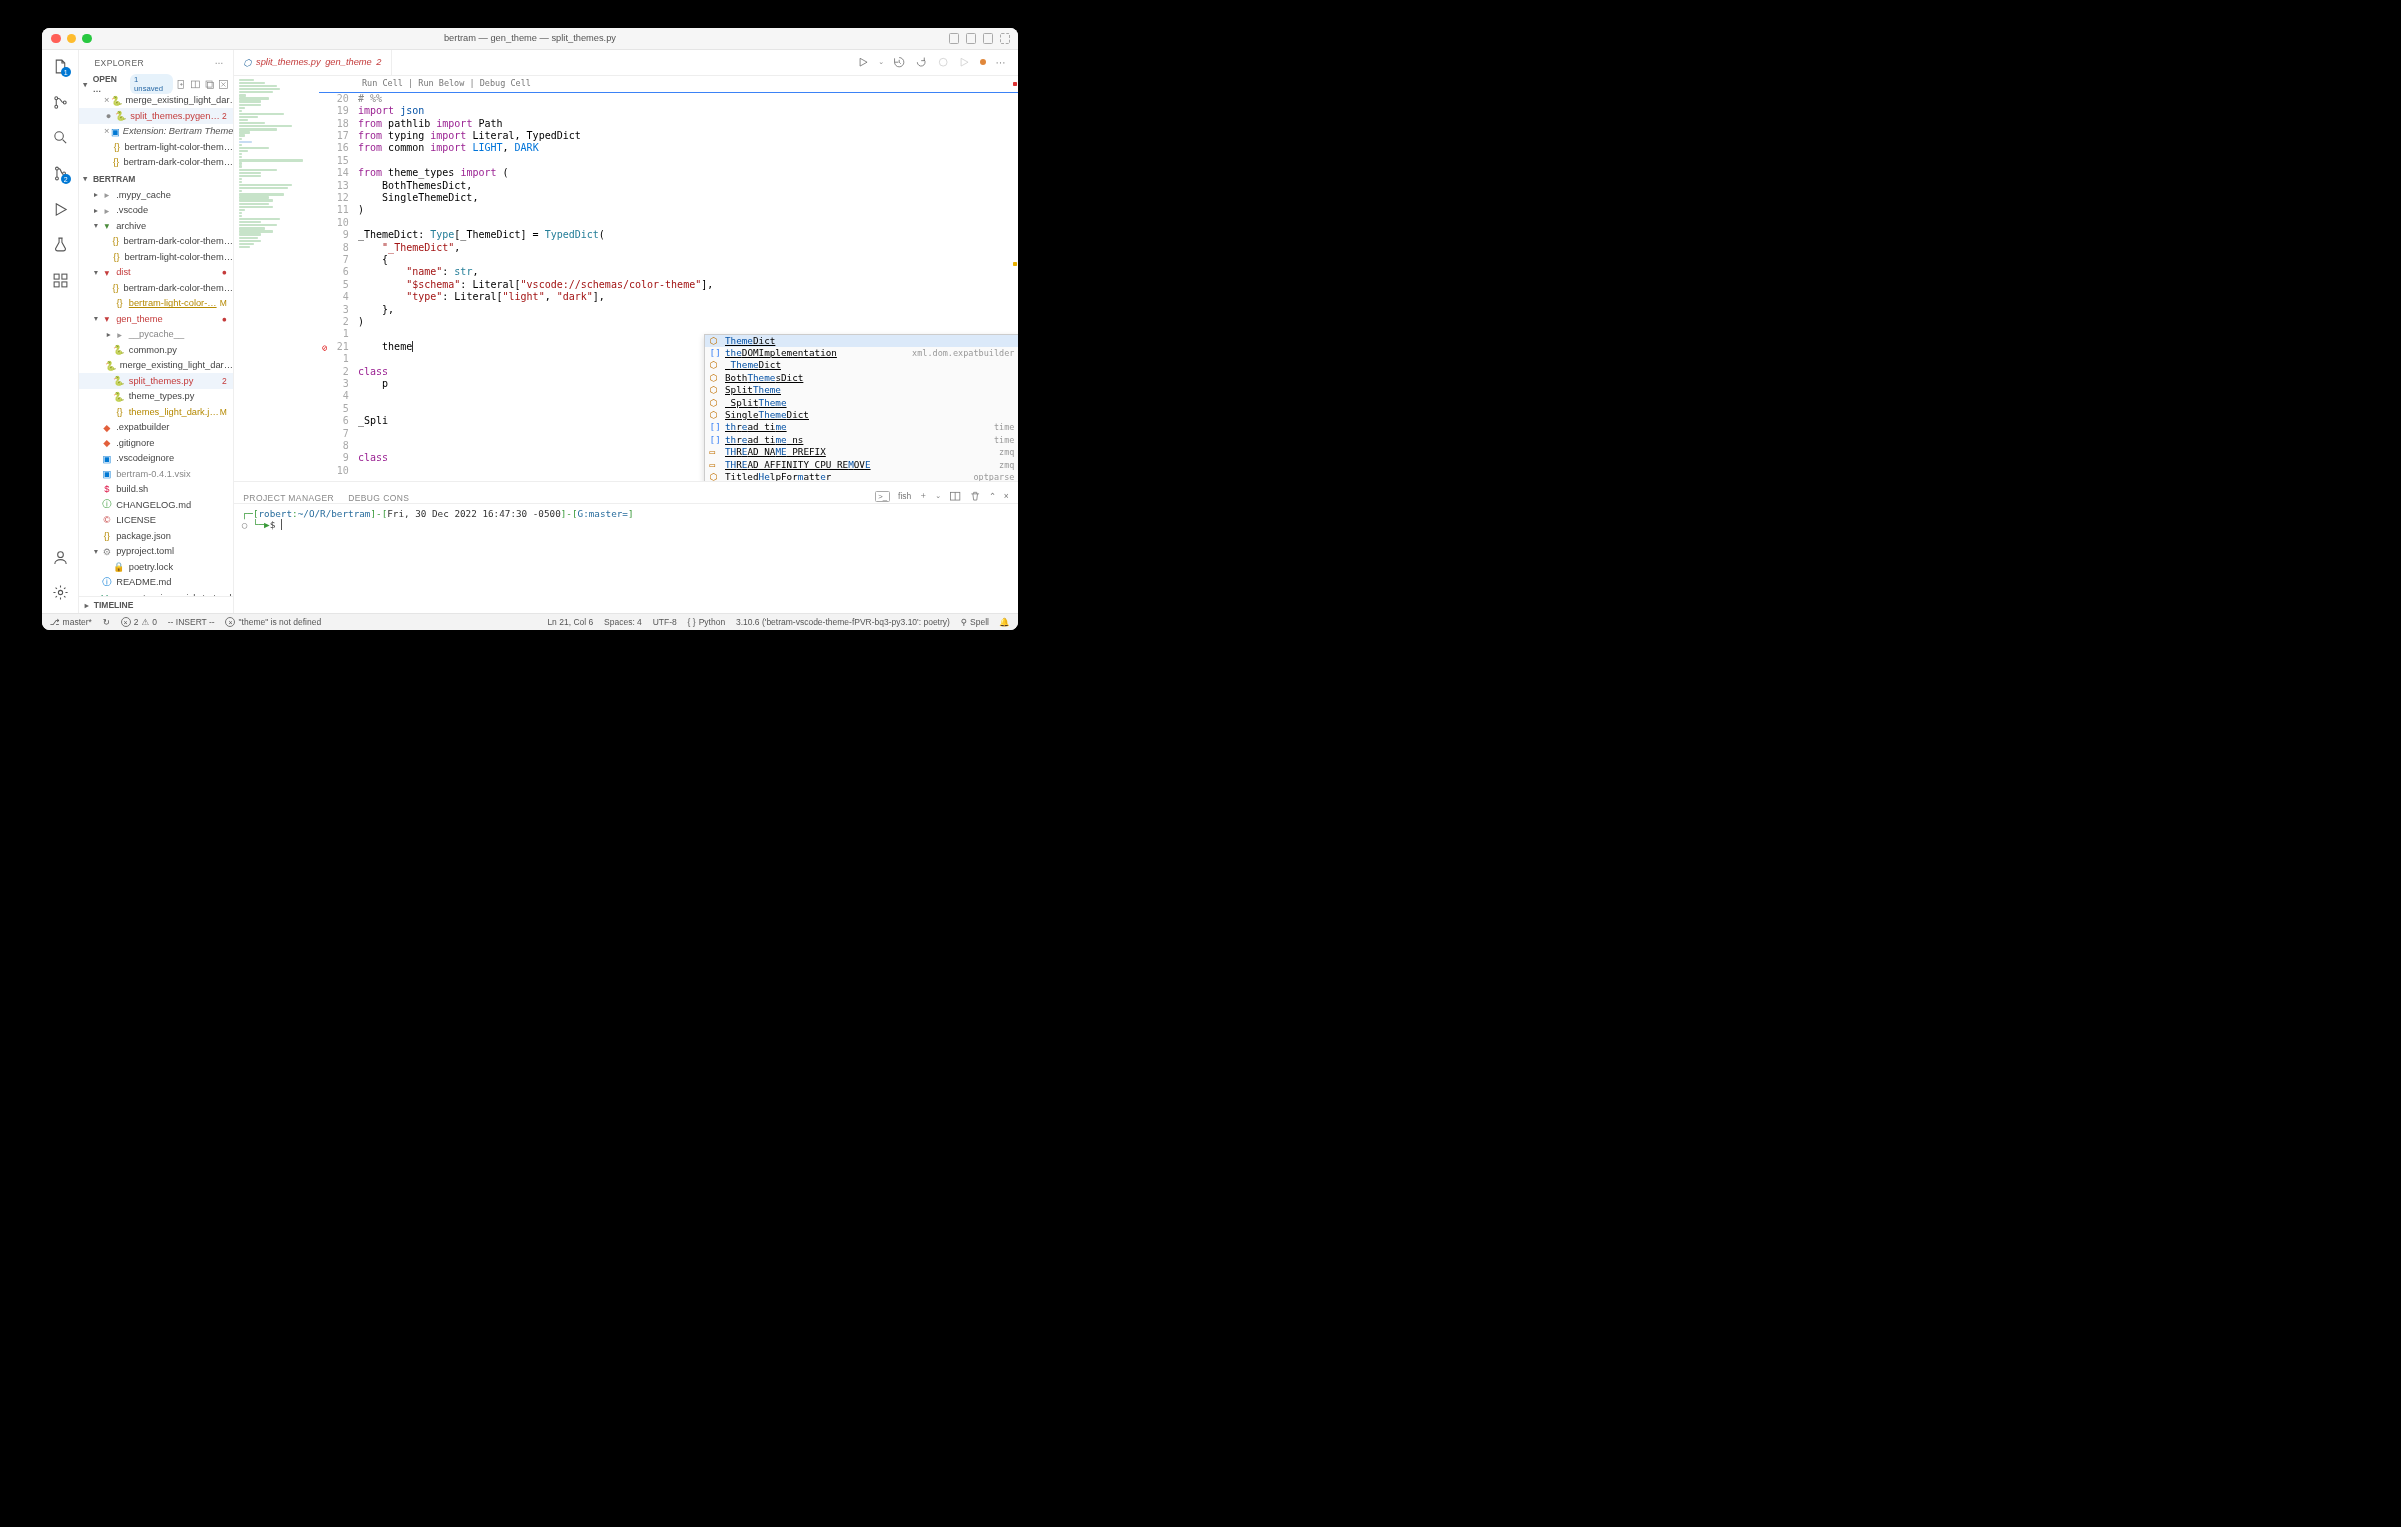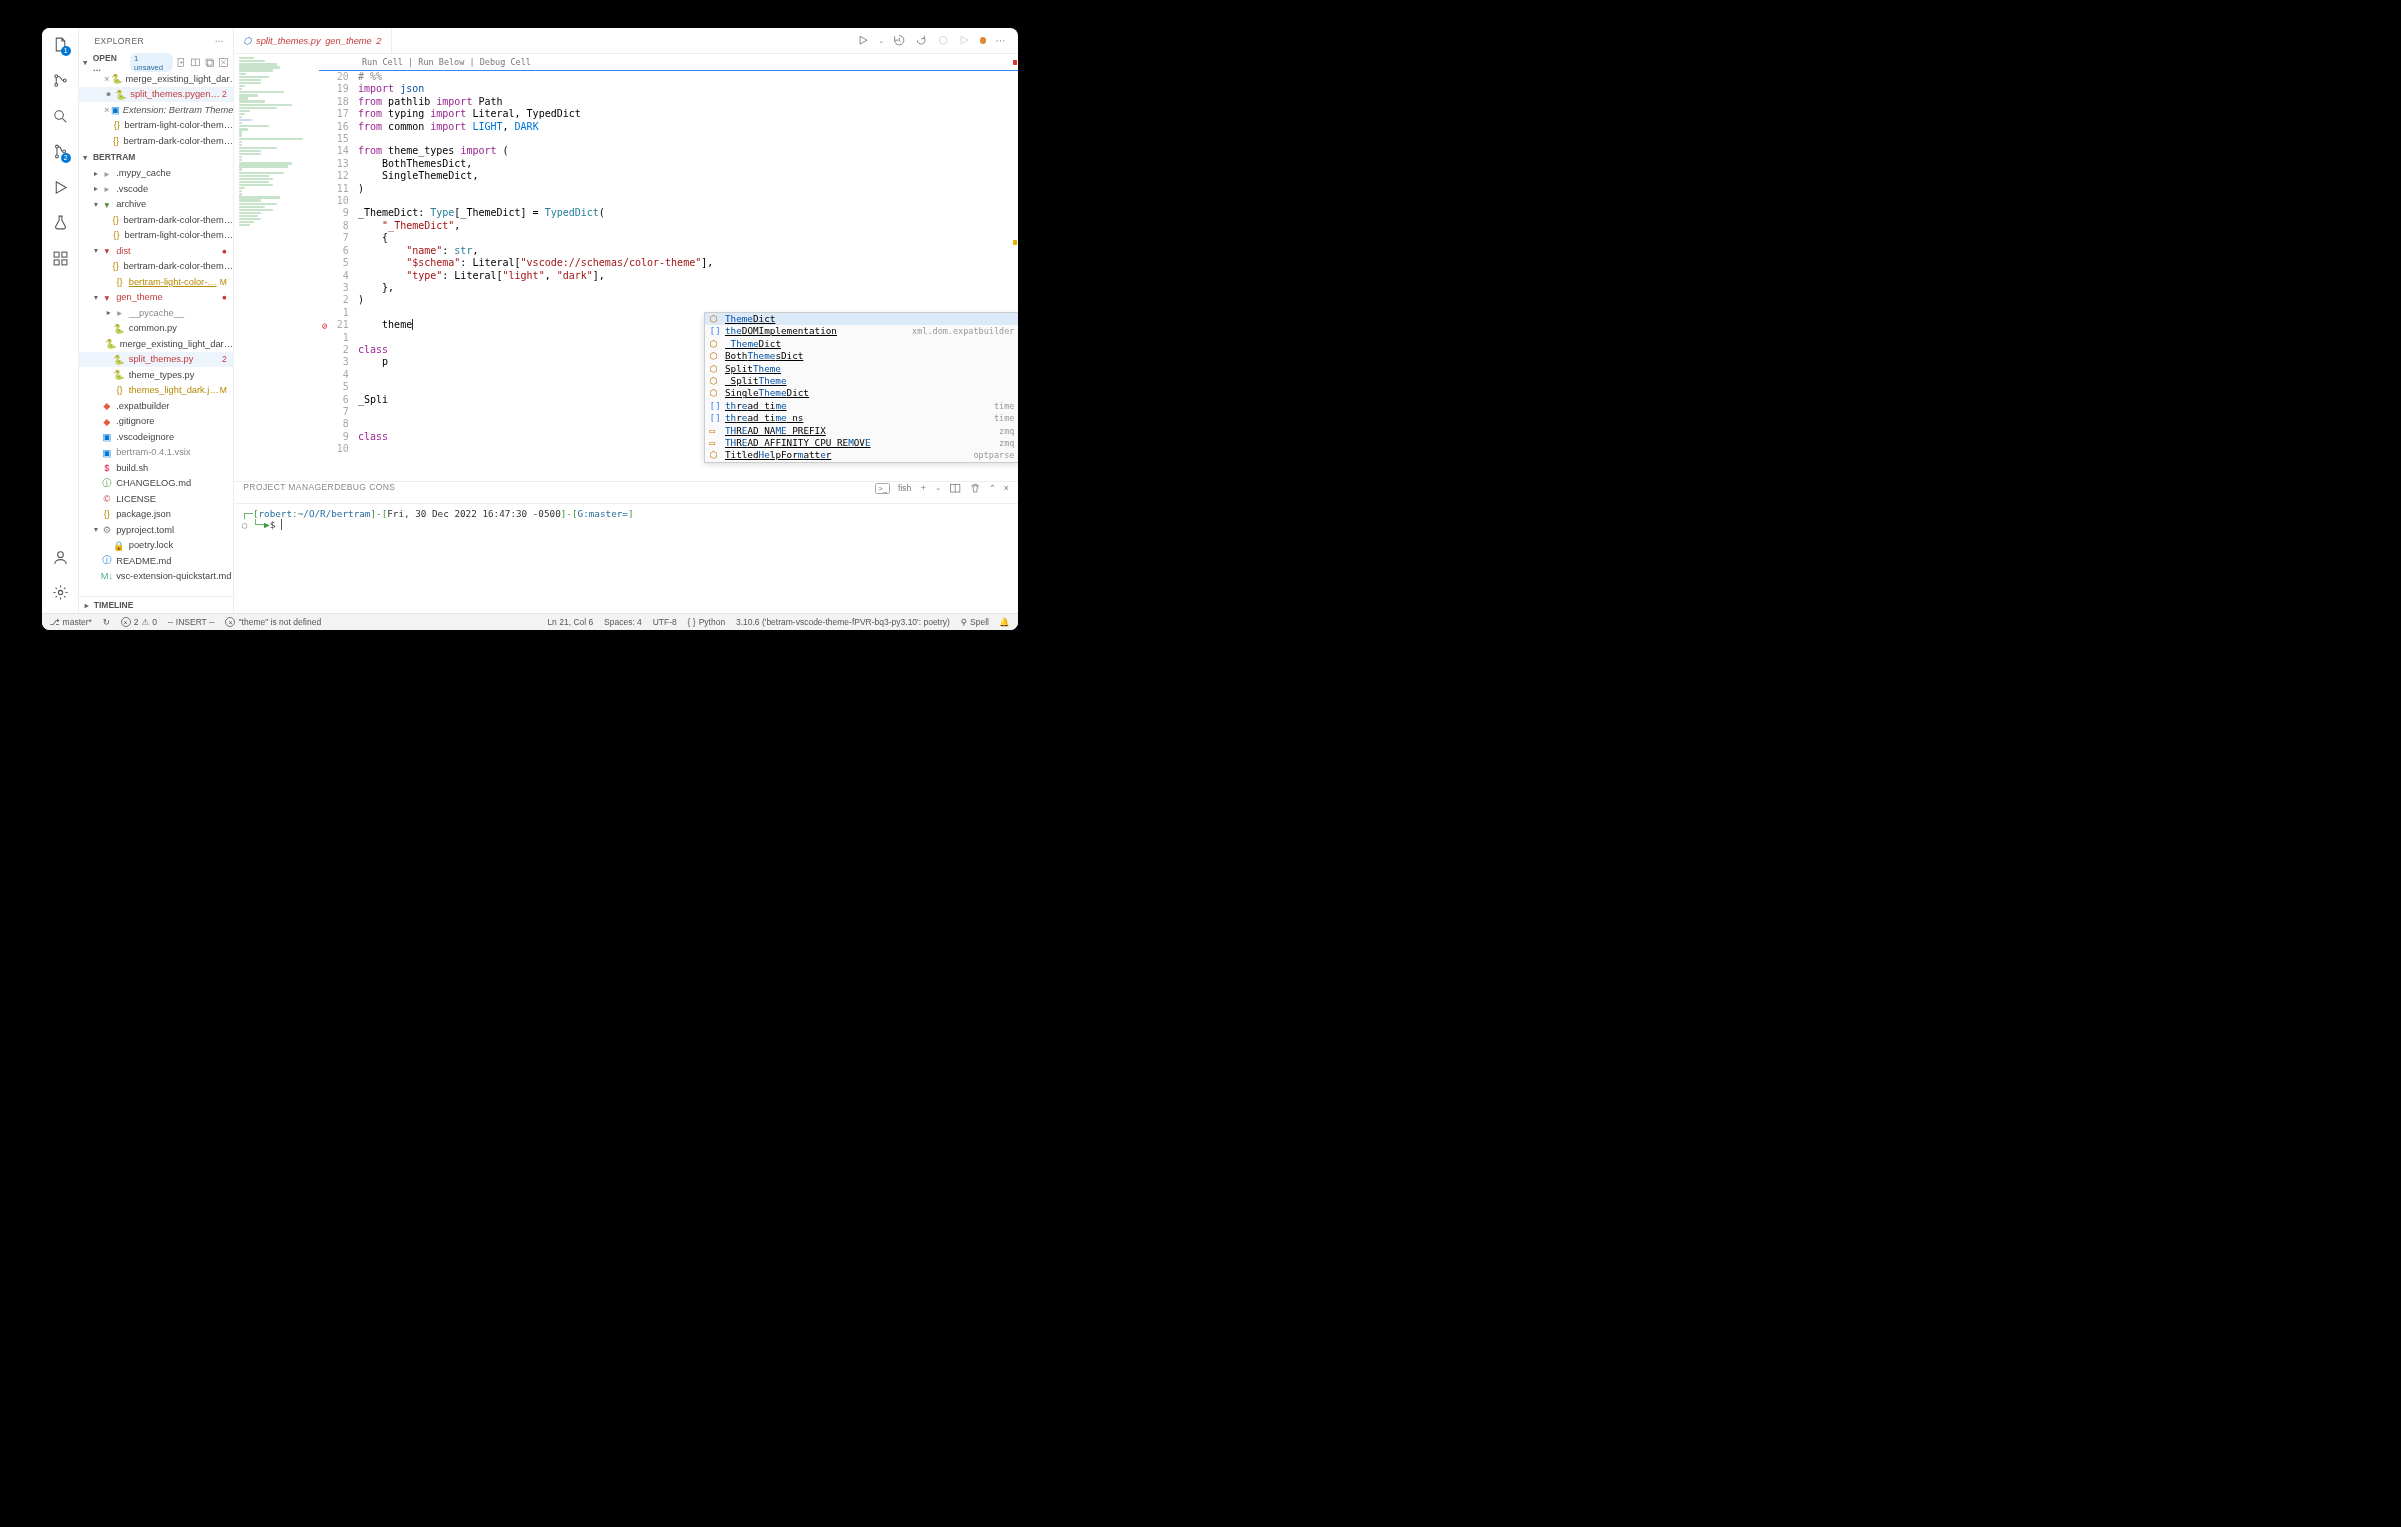--- a/index.html
+++ b/index.html
@@ -84,39 +84,53 @@
   .suggest { position:absolute; left:385px; top:258px; width:316px; background:#fafafa; border:0.8px solid #ccc; box-shadow:0 1.5px 6.2px rgba(0,0,0,.15); font-family:Menlo,monospace; font-size:9.3px; }
   .sg-row { display:flex; align-items:center; height:12.4px; padding:0 4.6px; gap:4.6px; }
   .sg-row.sel { background:#dbe9f9; }
   .sg-icon{width:10.8px;color:#b47000;}
   .sg-txt{flex:1;white-space:nowrap;overflow:hidden;text-decoration:underline;}
   .sg-txt b{color:#0451a5;font-weight:normal;}
   .sg-mod{color:#999;font-size:8.5px;}
 
   
   .panel { height:132px; border-top:0.8px solid #eee; display:flex; flex-direction:column; }
-  .panel-tabs { height:21.7px; display:flex; align-items:flex-start; padding:0 9.3px; font-size:8.5px; color:#888; border-bottom:0.8px solid #eee; }
+  .panel-tabs { height:21.7px; display:flex; align-items:flex-end; padding:0 9.3px; gap:14px; font-size:8.5px; color:#888; border-bottom:0.8px solid #eee; }
   .panel-tabs .pt{letter-spacing:0.4px;}
   .panel-tools{margin-left:auto;display:flex;gap:7.7px;align-items:center;color:#777;}
   .term { flex:1; font-family:Menlo,monospace; font-size:9.3px; padding:4.6px 7.7px; color:#333; white-space:pre; }
   .term .pr-g{color:#3a9a3a;} .term .pr-b{color:#2a6e9e;} .term .pr-c{color:#888;}
 
   
   .statusbar { height:17px; background:#f3f3f3; border-top:0.8px solid #e5e5e5; display:flex; align-items:center; font-size:8.5px; color:#555; padding:0 7.7px; gap:10.8px; }
   .statusbar .sb-right{margin-left:auto;display:flex;gap:10.8px;align-items:center;}
   .sb-item{display:flex;align-items:center;gap:3.1px;}
   .circ-x{width:10px;height:10px;border:0.8px solid #777;border-radius:50%;display:inline-flex;align-items:center;justify-content:center;font-size:7px;line-height:1;}
 
   .italic{font-style:italic;}
 </style>
 </head>
 <body>
 
 <div class="app-window">
 
+  <div class="titlebar">
+    <div class="traffic-lights">
+      <div class="tl red"></div>
+      <div class="tl yellow"></div>
+      <div class="tl green"></div>
+    </div>
+    <div class="titlebar-title">bertram — gen_theme — split_themes.py</div>
+    <div class="titlebar-right">
+      <div class="tb-icon"></div>
+      <div class="tb-icon"></div>
+      <div class="tb-icon"></div>
+      <div class="tb-icon" style="border-style:dashed"></div>
+    </div>
+  </div>
 
   <div class="main-area">
 
     <div class="activitybar">
       <div class="ab-icon">
         <svg viewBox="0 0 24 24">
             <path d="M6 3h8l4 4v14H6z M14 3v4h4"></path>
           </svg>
         <div class="badge">1</div>
       </div>

